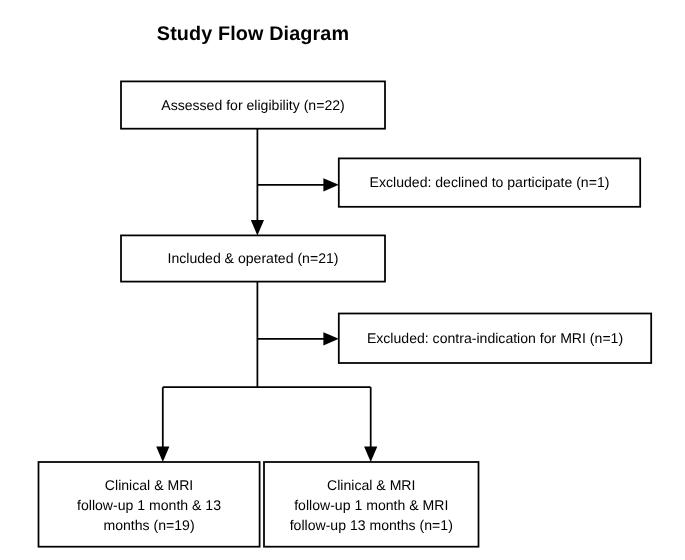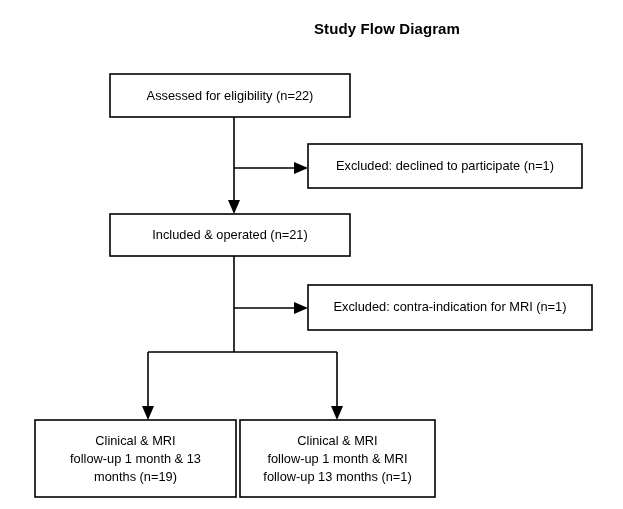--- a/index.html
+++ b/index.html
@@ -19,22 +19,22 @@
     position: relative;
     width: 623px;
     height: 509px;
     background: #ffffff;
   }
   .figure-title {
     position: absolute;
     left: 0;
     top: 20px;
     width: 460px;
-    text-align: right;
-    font-size: 15px;
+    text-align: center;
+    font-size: 18px;
     font-weight: bold;
     letter-spacing: 0.1px;
     color: #000000;
   }
   svg.flow-canvas {
     position: absolute;
     left: 0;
     top: 0;
     width: 623px;
     height: 509px;

